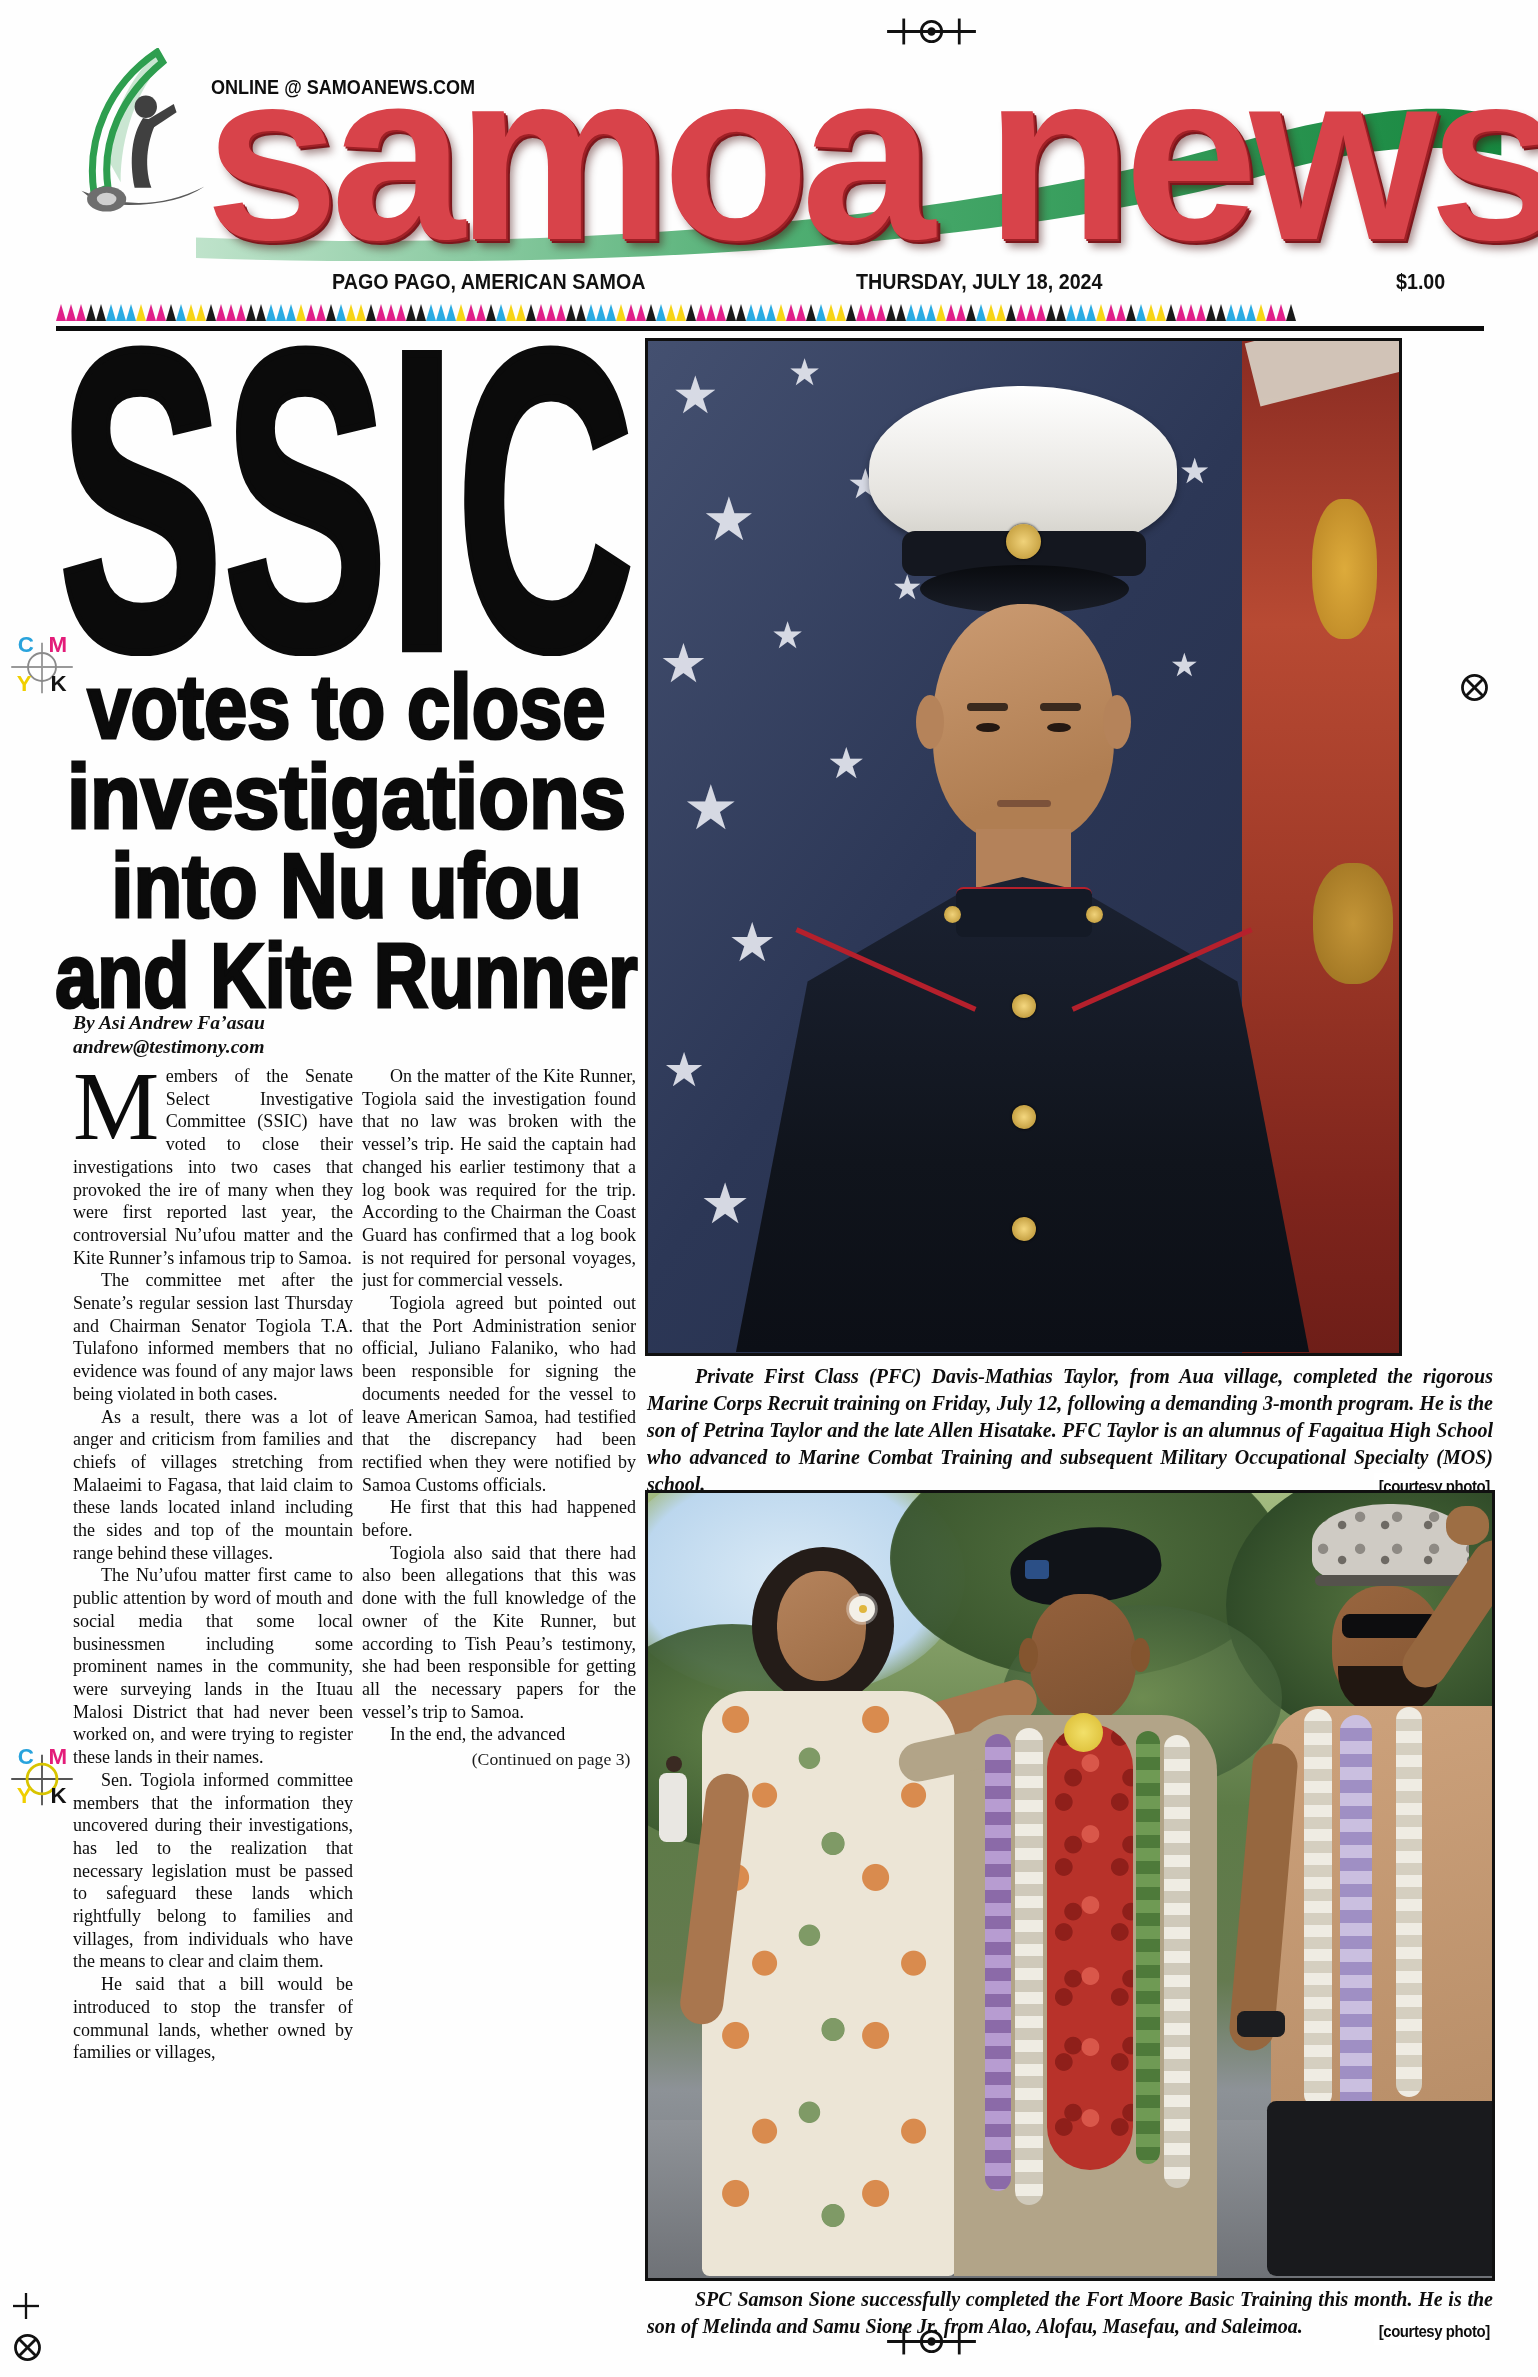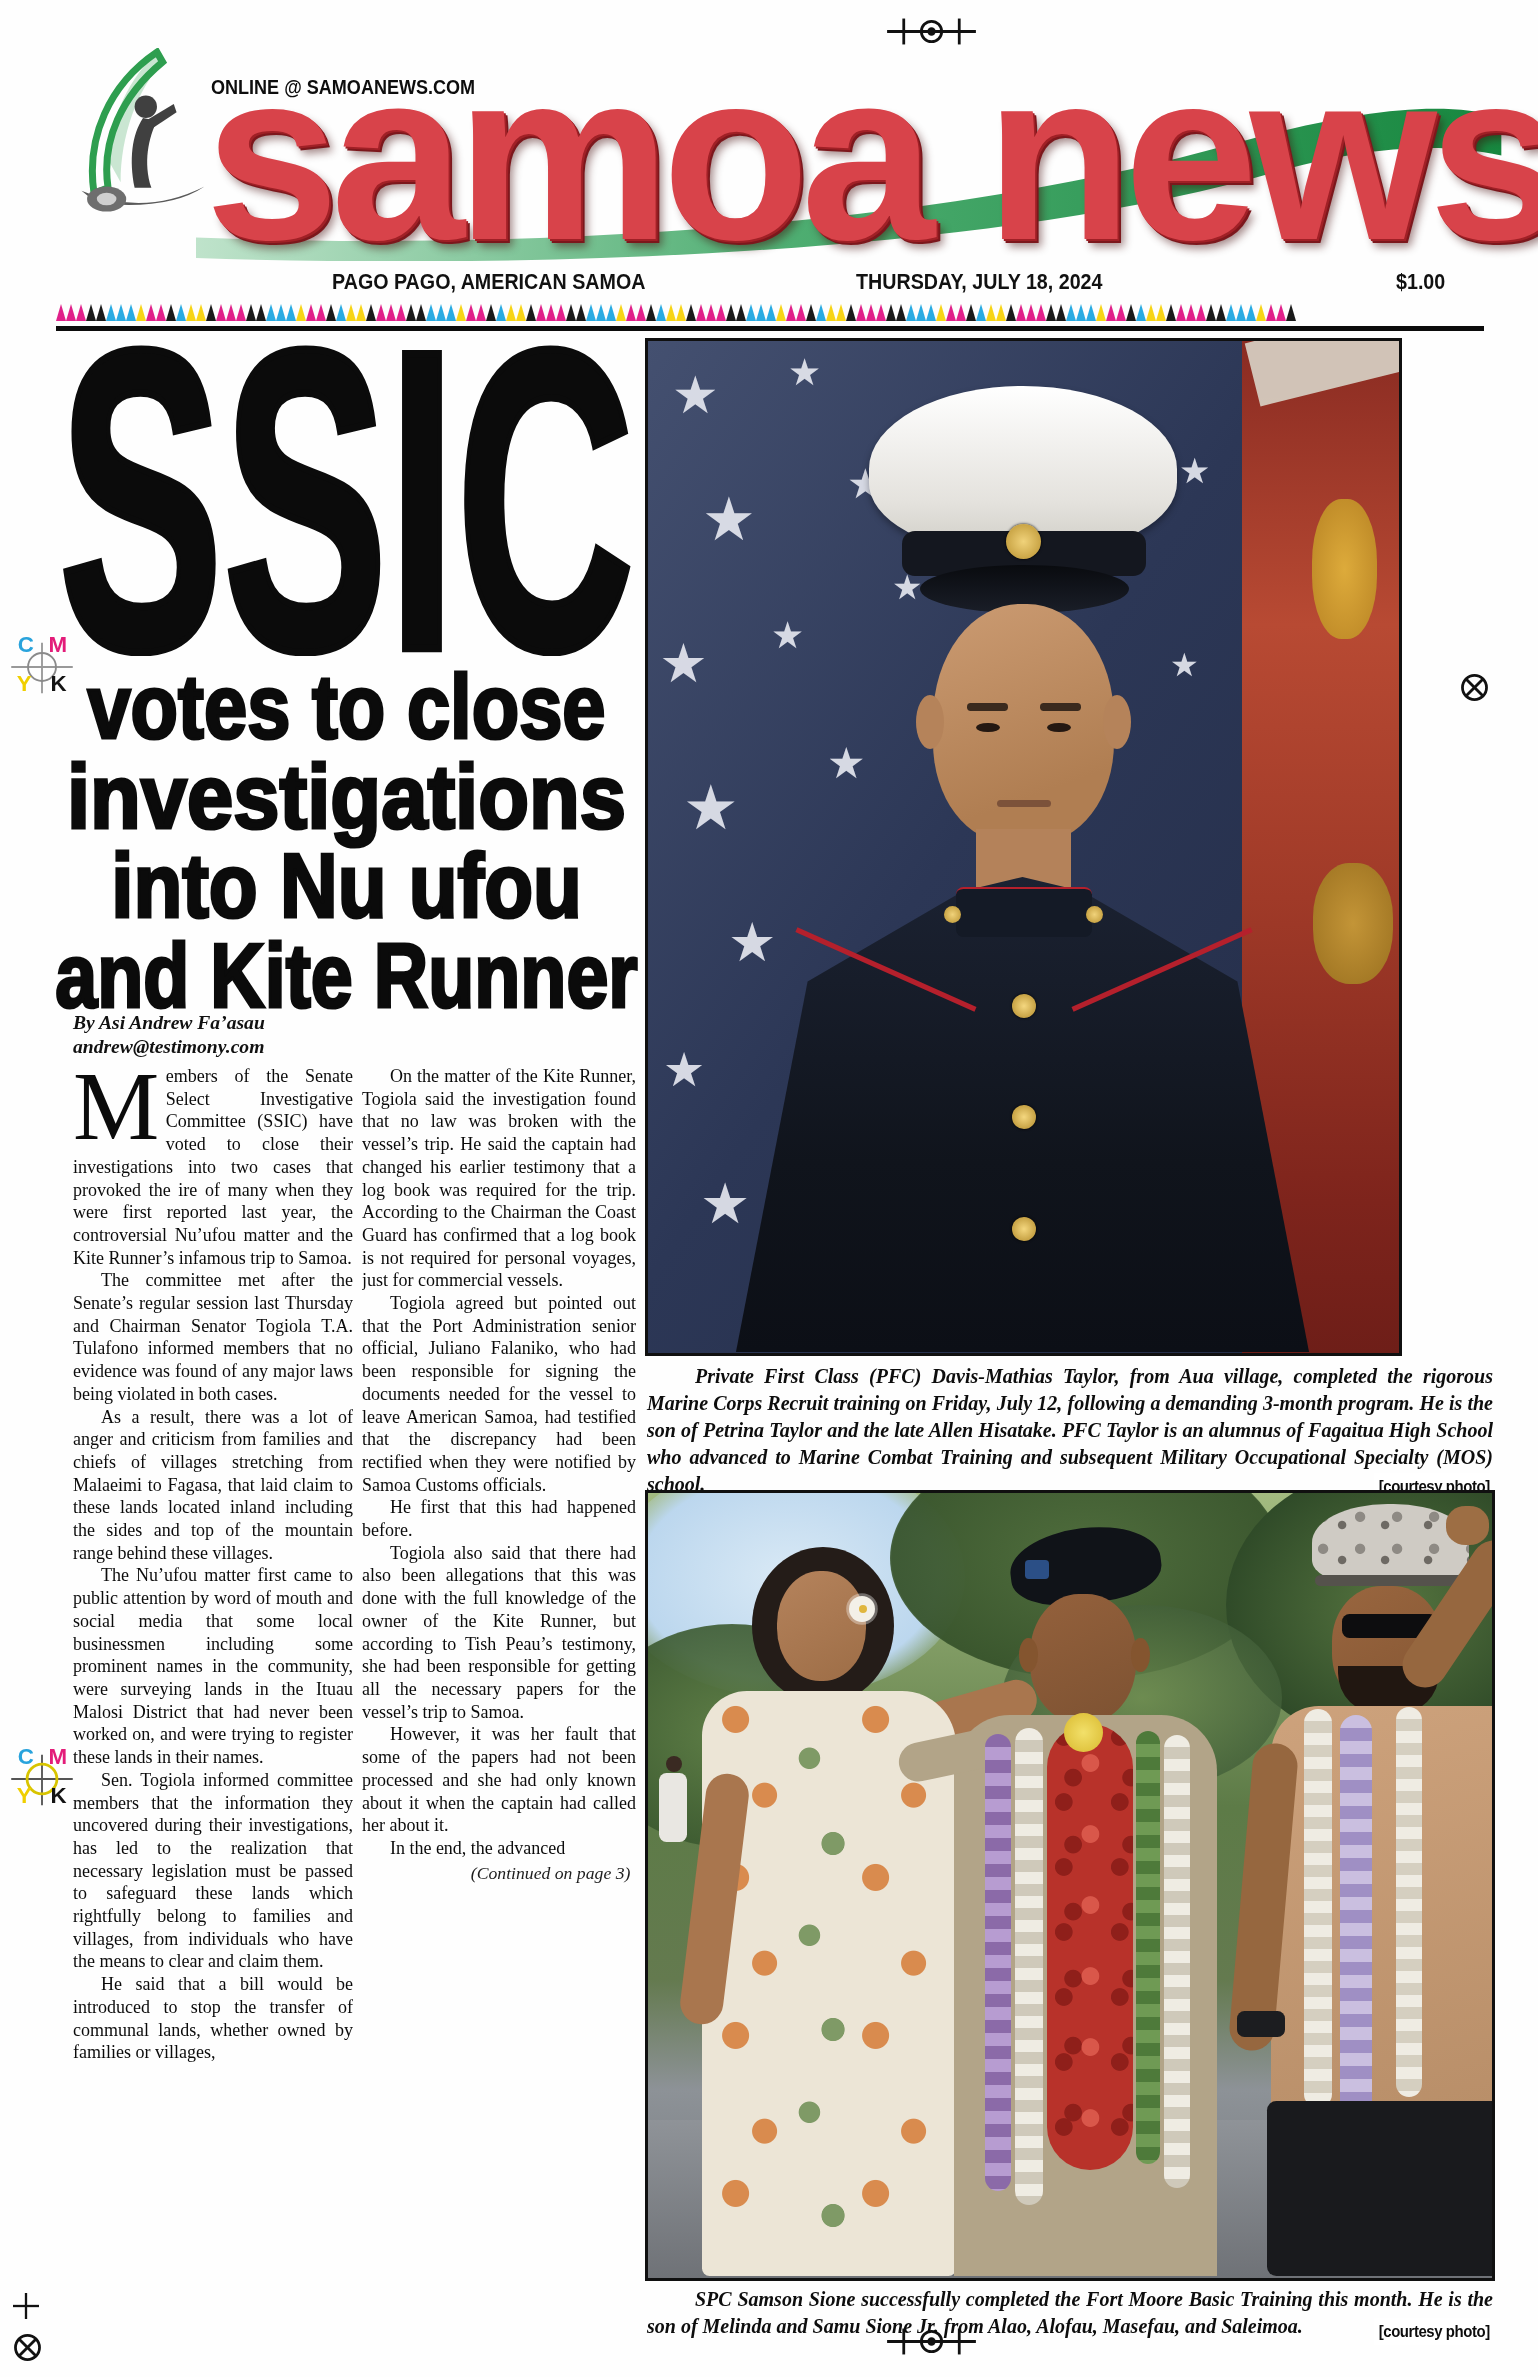--- a/index.html
+++ b/index.html
@@ -34,21 +34,21 @@
     font-family:"Liberation Serif",serif;font-style:italic;font-weight:700;
     font-size:19.6px;line-height:24px;}
   .col{position:absolute;top:1065px;height:1305px;overflow:hidden;
     font-family:"Liberation Serif",serif;font-size:18px;line-height:22.7px;
     text-align:justify;color:#0b0b0b;}
   #col1{left:73px;width:280px;}
   #col2{left:362px;width:274px;}
   .col p{margin:0;text-indent:1.55em;}
   .col p.no-indent{text-indent:0;}
   .dropcap{float:left;font-size:97px;line-height:76px;padding:3.7px 6.5px 0 0;font-weight:400;}
-  #continued-line{font-style:italic;text-align:right;text-indent:0;padding-right:5.6px;
+  #continued-line{text-align:right;text-indent:0;padding-right:5.6px;
     font-size:17.7px;margin-top:1.9px;color:#1c1c1c;}
 
   
   .photo{position:absolute;border:3.7px solid #101010;overflow:hidden;box-sizing:border-box;}
   #photo1{left:645px;top:338px;width:757px;height:1018px;
     background:linear-gradient(125deg,#445070 0%,#2c3756 45%,#222b45 100%);}
   #photo2{left:645px;top:1490px;width:850px;height:791px;
     background:linear-gradient(180deg,#a3bb80 0%,#5d7b47 40%,#647a4f 62%,#8d9297 76%,#72767b 100%);}
   .abs{position:absolute;}
   .star{position:absolute;color:#e8eaf2;opacity:.9;line-height:1;}
@@ -173,21 +173,20 @@
     <p>As a result, there was a lot of anger and criticism from families and chiefs of villages stretching from Malaeimi to Fagasa, that laid claim to these lands located inland including the sides and top of the mountain range behind these villages.</p>
     <p>The Nu’ufou matter first came to public attention by word of mouth and social media that some local businessmen including some prominent names in the community, were surveying lands in the Ituau Malosi District that had never been worked on, and were trying to register these lands in their names.</p>
     <p>Sen. Togiola informed committee members that the information they uncovered during their investigations, has led to the realization that necessary legislation must be passed to safeguard these lands which rightfully belong to families and villages, from individuals who have the means to clear and claim them.</p>
     <p>He said that a bill would be introduced to stop the transfer of communal lands, whether owned by families or villages,</p>
   </div>
   <div class="col" id="col2">
     <p>On the matter of the Kite Runner, Togiola said the investigation found that no law was broken with the vessel’s trip. He said the captain had changed his earlier testimony that a log book was required for the trip. According to the Chairman the Coast Guard has confirmed that a log book is not required for personal voyages, just for commercial vessels.</p>
     <p>Togiola agreed but pointed out that the Port Administration senior official, Juliano Falaniko, who had been responsible for signing the documents needed for the vessel to leave American Samoa, had testified that the discrepancy had been rectified when they were notified by Samoa Customs officials.</p>
     <p>He first that this had happened before.</p>
     <p>Togiola also said that there had also been allegations that this was done with the full knowledge of the owner of the Kite Runner, but according to Tish Peau’s testimony, she had been responsible for getting all the necessary papers for the vessel’s trip to Samoa.</p>
-    <p>However, it was her fault that some of the papers had not been processed and she had only known about it when the captain had called her about it.</p>
     <p>In the end, the advanced</p>
     <p id="continued-line">(Continued on page 3)</p>
   </div>
 
   <div class="photo" id="photo1">
     <div id="stars" class="abs" style="left:0;top:0;width:597px;height:1011px;">
         <span class="star" style="left: 24px; top: 28px; font-size: 52px;">★</span>
         <span class="star" style="left: 140px; top: 13px; font-size: 37px;">★</span>
         <span class="star" style="left: 54px; top: 149px; font-size: 60px;">★</span>
         <span class="star" style="left: 199px; top: 123px; font-size: 41px;">★</span>

